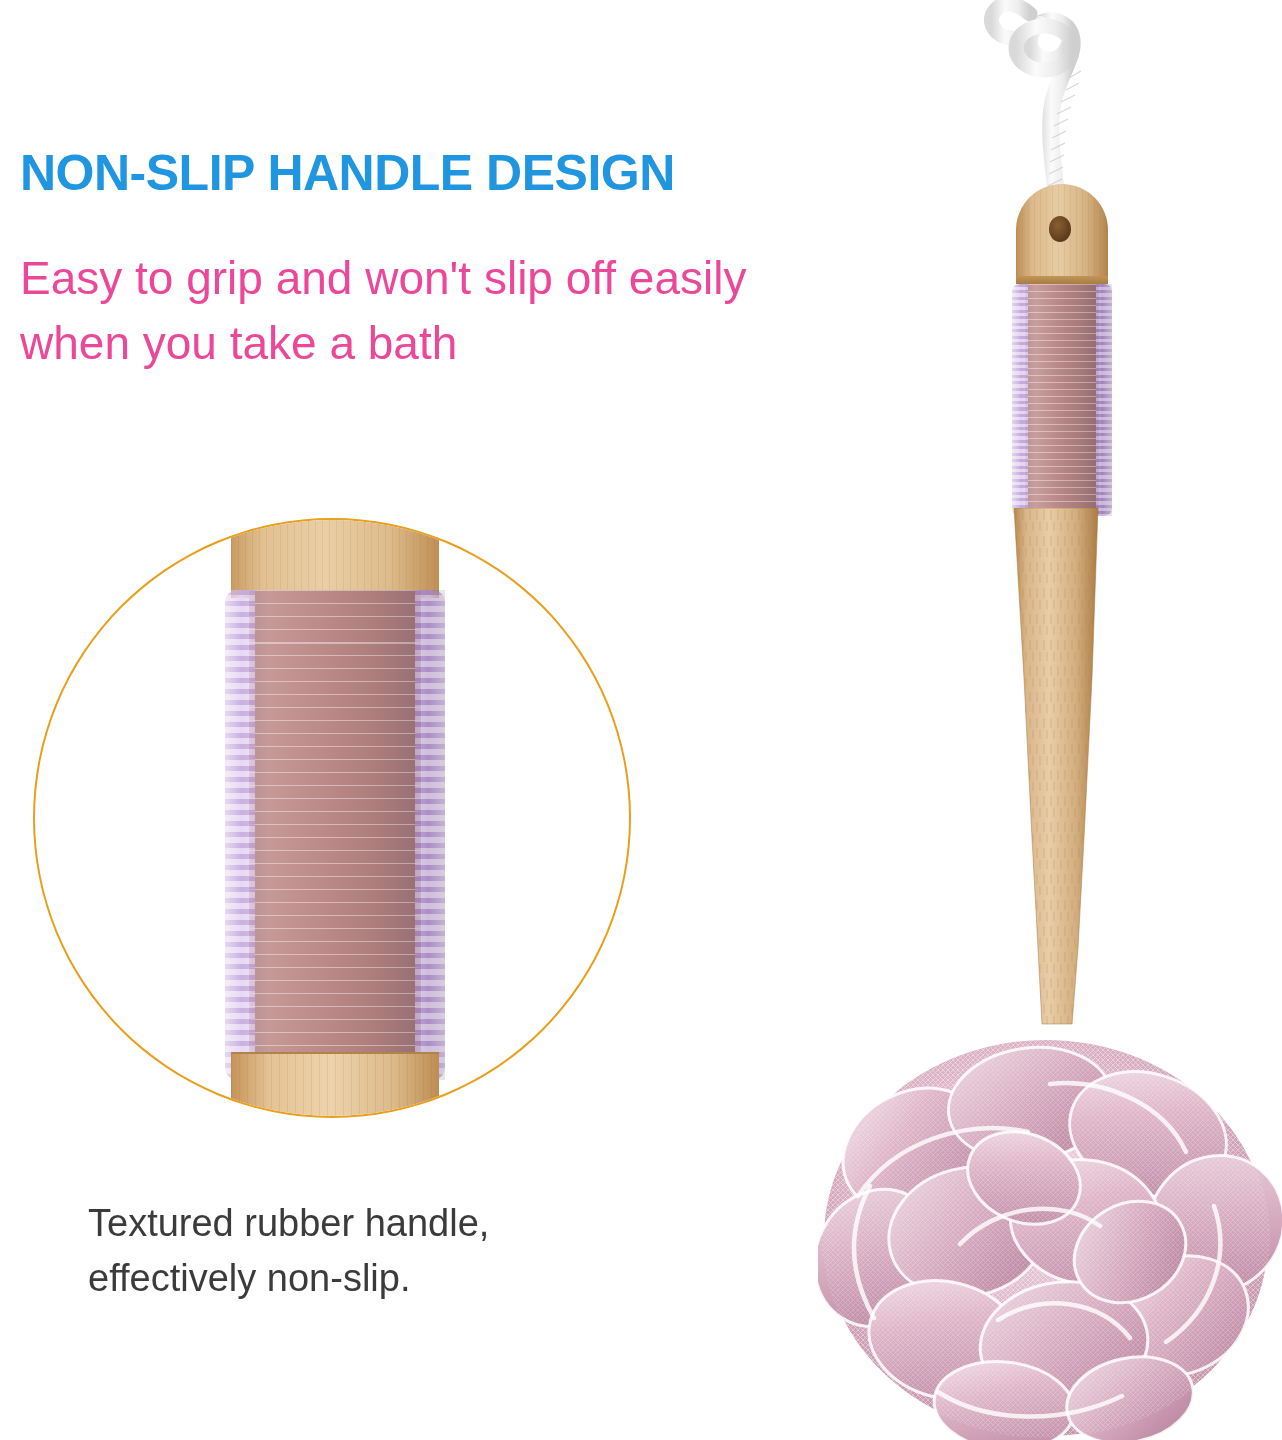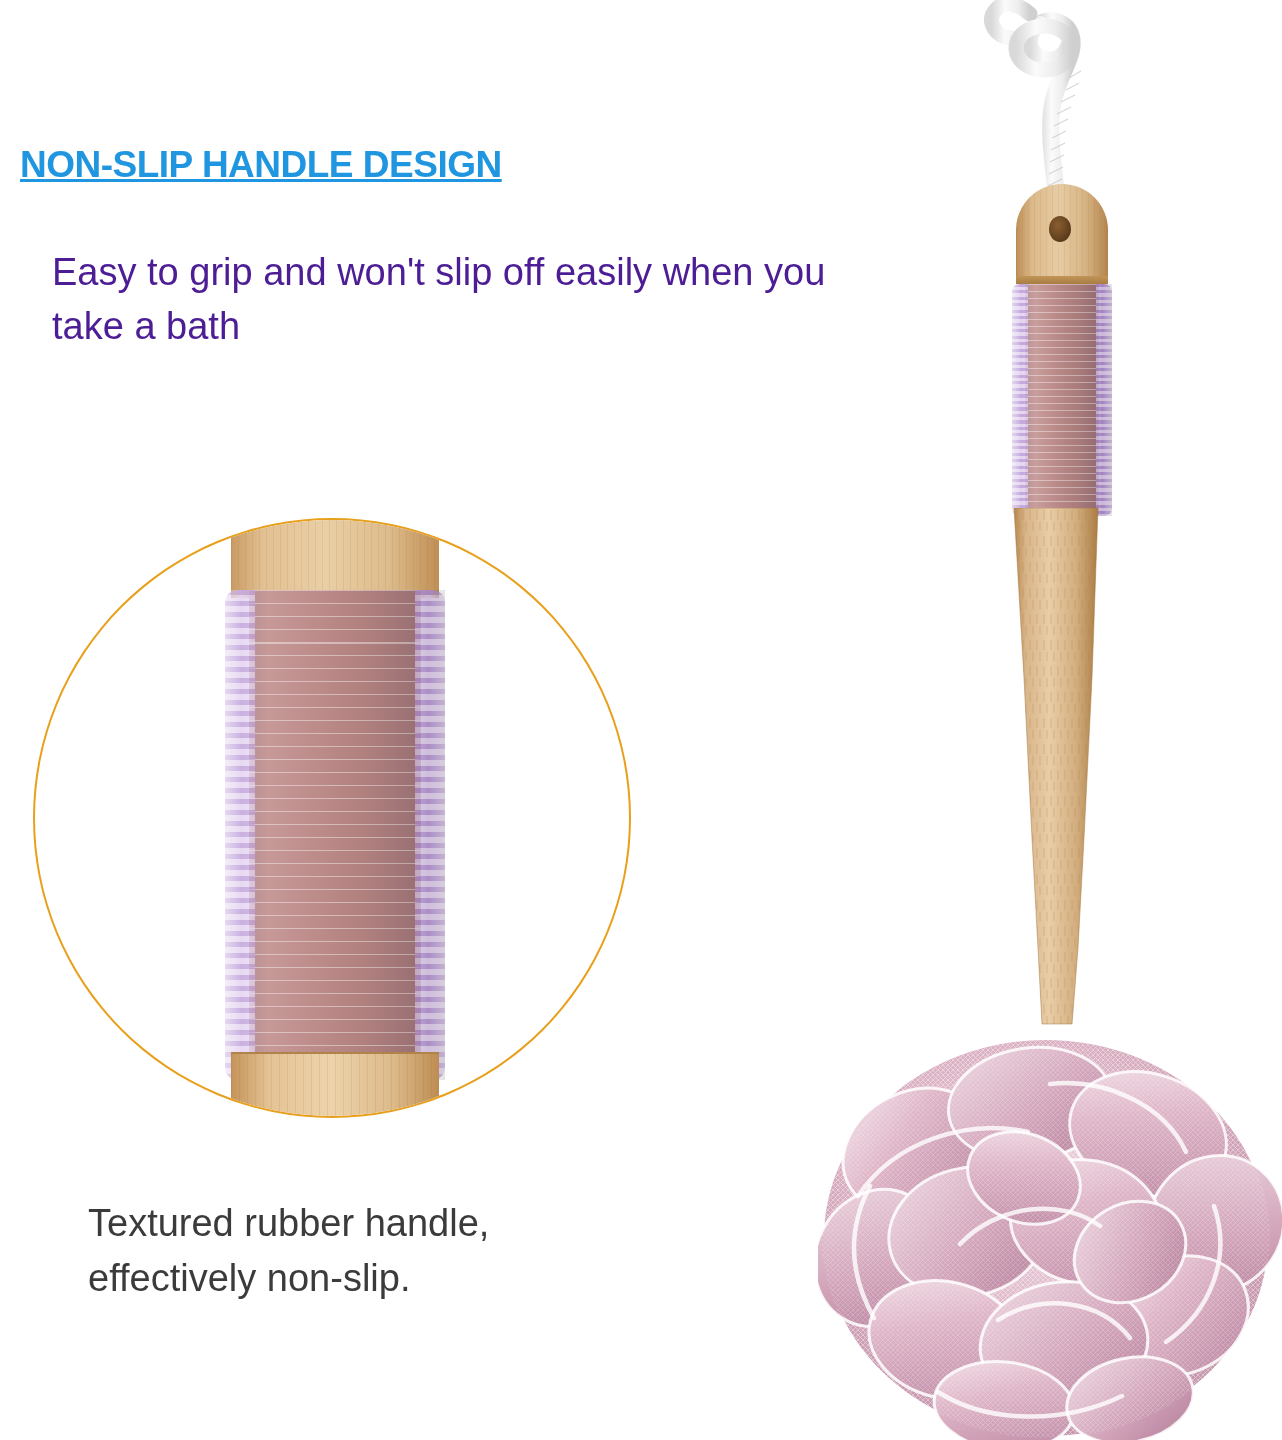--- a/index.html
+++ b/index.html
@@ -12,36 +12,34 @@
   #page {
     position: relative;
     width: 1282px; height: 1440px;
     background: #ffffff;
   }
 
   
   .headline {
     position: absolute;
     left: 20px; top: 144px;
-    font-size: 37px;
+    font-size: 50px;
     font-weight: bold;
     letter-spacing: -0.5px;
     color: #2196e0;
     white-space: nowrap;
-    text-decoration: underline;
   }
   .subhead {
     position: absolute;
     left: 20px; top: 246px;
-    font-size: 38px;
+    font-size: 46px;
     line-height: 1.42;
-    color: #4c1d95;
+    color: #ec4899;
     font-weight: 400;
     width: 820px;
-    margin-left: 32px;
   }
   .caption {
     position: absolute;
     left: 88px; top: 1196px;
     font-size: 38px;
     line-height: 1.45;
     color: #3b3b3b;
     font-weight: 400;
     width: 560px;
   }

